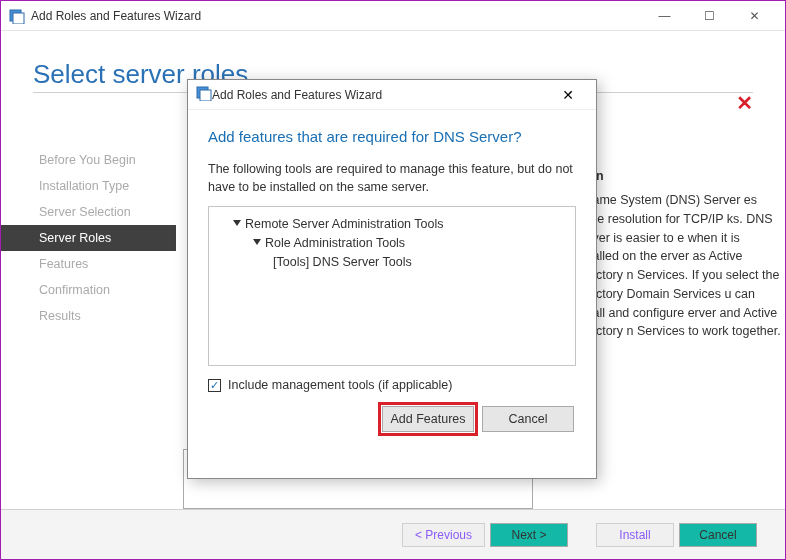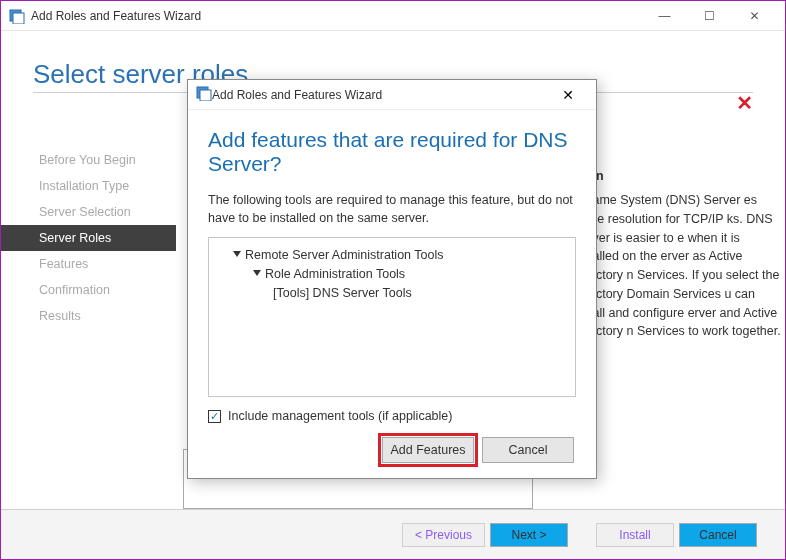--- a/index.html
+++ b/index.html
@@ -129,21 +129,21 @@
     display: flex;
     align-items: center;
     justify-content: flex-end;
     padding: 0 28px;
     gap: 5px;
   }
   .btn {
     height: 24px;
     min-width: 78px;
     border: 1px solid #a9a9a9;
-    background: #0ea5e9;
+    background: #14b8a6;
     font-size: 12px;
     color: #333;
     display: inline-flex;
     align-items: center;
     justify-content: center;
     padding: 0 12px;
   }
   .btn.disabled {
     color: #8b5cf6;
     border-color: #cfcfcf;
@@ -190,21 +190,21 @@
     display: flex;
     align-items: center;
     justify-content: center;
     font-size: 14px;
   }
   .dlg-body {
     padding: 12px 20px 10px 20px;
   }
   .dlg-heading {
     color: #1a6fb3;
-    font-size: 21px;
+    font-size: 15px;
     margin: 6px 0 16px 0;
   }
   .dlg-para {
     font-size: 12.5px;
     color: #333;
     line-height: 1.4;
     margin-bottom: 10px;
   }
   .tree-box {
     border: 1px solid #c5c5c5;

